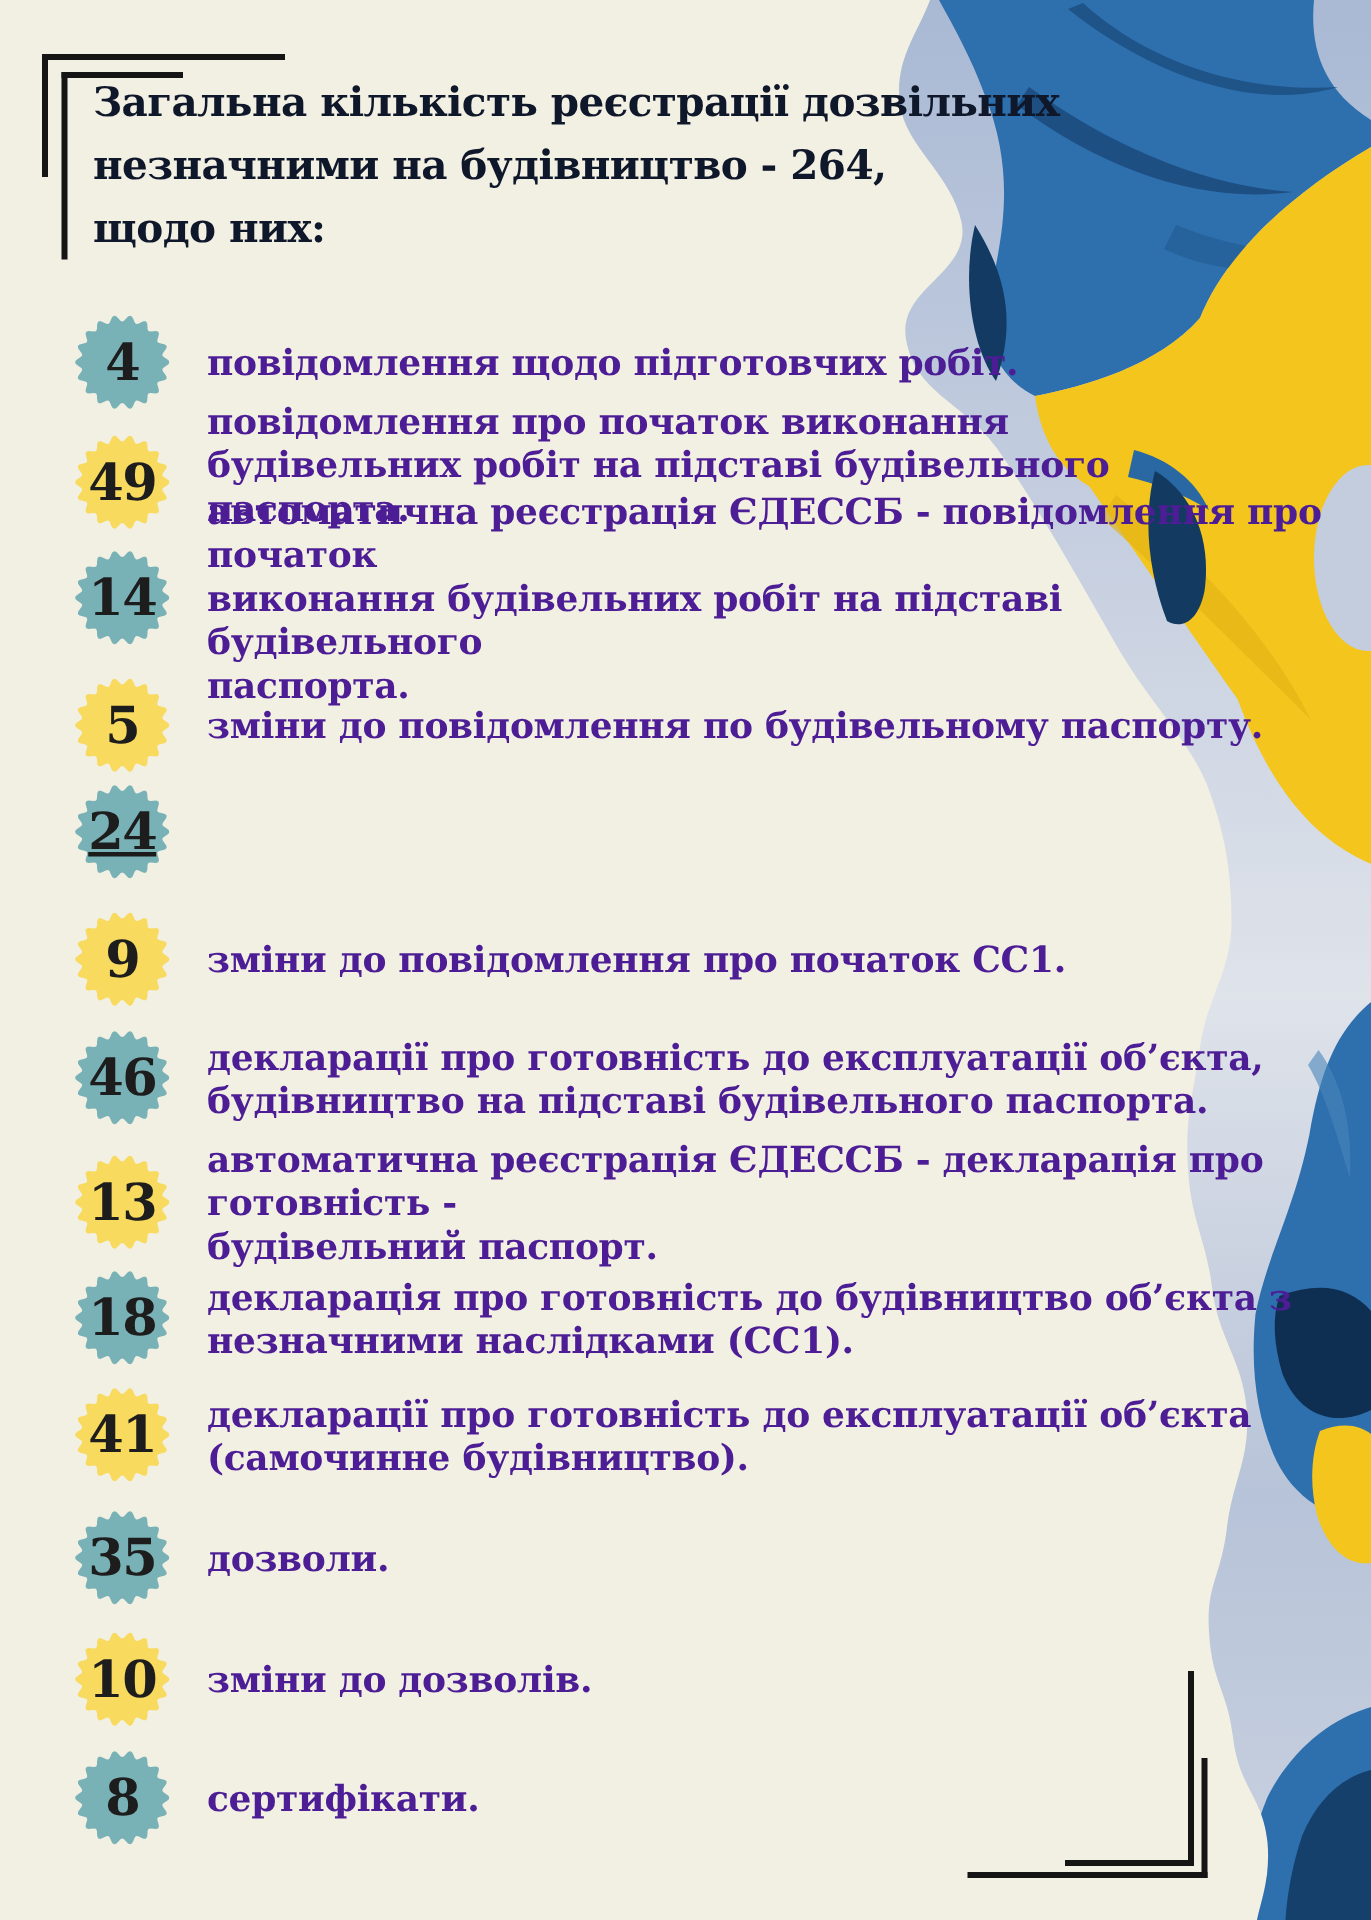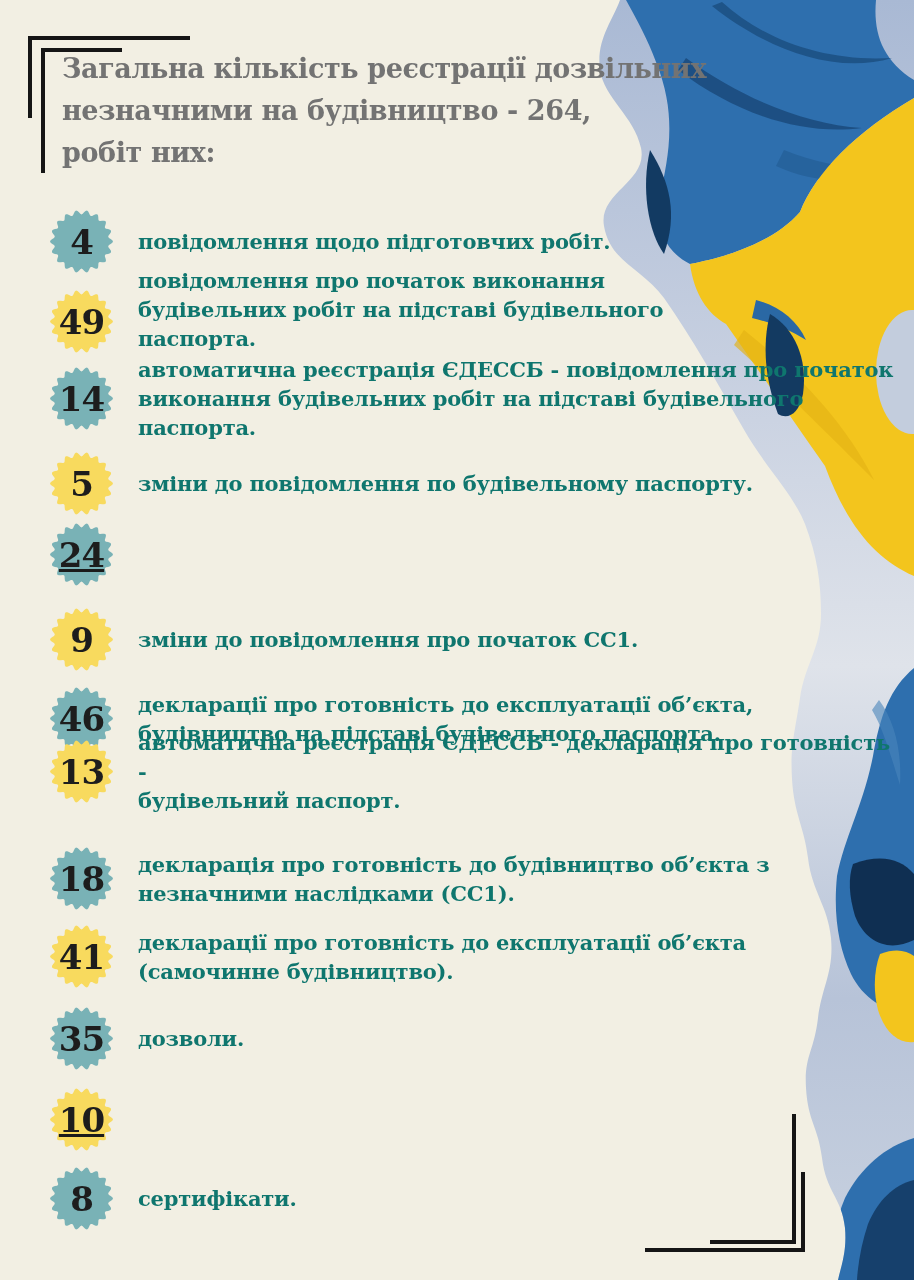--- a/index.html
+++ b/index.html
@@ -18,21 +18,21 @@
   .bracket { position:absolute; border:0 solid #151515; }
   .bracket.tl-outer { left:28px;  top:36px;   width:162px; height:82px;  border-top-width:4px;  border-left-width:4px; }
   .bracket.tl-inner { left:41px;  top:48px;   width:81px;  height:125px; border-top-width:4px;  border-left-width:4px; }
   .bracket.br-outer { left:710px; top:1114px; width:86px;  height:130px; border-bottom-width:4px; border-right-width:4px; }
   .bracket.br-inner { left:645px; top:1172px; width:160px; height:80px;  border-bottom-width:4px; border-right-width:4px; }
 
   
   .title {
     position:absolute; left:62px; top:48px; width:600px;
     font-weight:bold; font-size:27px; line-height:42px;
-    letter-spacing:-0.4px; color:#737373;
+    letter-spacing:-0.4px; color:#0f172a;
   }
   .title .line { display:block; white-space:nowrap; }
 
   
   .flag-art { position:absolute; top:0; right:0; width:320px; height:1280px; }
 
   
   .stat-row {
     position:absolute; left:50px;
     display:flex; align-items:center; gap:25px;
@@ -40,22 +40,22 @@
   }
   .badge {
     flex:0 0 63px; width:63px; height:63px;
     display:flex; align-items:center; justify-content:center;
     font-weight:bold; font-size:34px; color:#1d1d1d;
     letter-spacing:-1px;
   }
   .badge.teal   { background:#79b2b6; }
   .badge.yellow { background:#f8da5e; }
   .stat-text {
-    font-weight:bold; font-size:21px; line-height:29px;
-    white-space:pre-line; letter-spacing:-0.2px; color:#0f766e;
+    font-weight:bold; font-size:24px; line-height:29px;
+    white-space:pre-line; letter-spacing:-0.2px; color:#4c1d95;
     max-width:760px;
   }
 </style>
 </head>
 <body>
 
 <div class="page">
 
   <svg class="flag-art" viewBox="0 0 320 1280" width="320" height="1280" aria-hidden="true">
     <defs>
@@ -134,21 +134,21 @@
   </svg>
 
   <div class="bracket tl-outer"></div>
   <div class="bracket tl-inner"></div>
   <div class="bracket br-outer"></div>
   <div class="bracket br-inner"></div>
 
   <h1 class="title">
     <span class="line">Загальна кількість реєстрації дозвільних</span>
     <span class="line">незначними на будівництво - 264,</span>
-    <span class="line">робіт них:</span>
+    <span class="line">щодо них:</span>
   </h1>
 
   <div id="stat-list">
     <div class="stat-row" style="top: 210px;">
       <div class="badge teal" style="clip-path: polygon(100% 50%, 98.93% 52.14%, 96.32% 54.05%, 93.65% 55.75%, 92.35% 57.47%, 92.98% 59.53%, 94.92% 62.04%, 96.71% 64.73%, 96.98% 67.1%, 95.25% 68.74%, 92.14% 69.65%, 89.05% 70.33%, 87.24% 71.5%, 87.13% 73.65%, 88.09% 76.67%, 88.85% 79.81%, 88.3% 82.14%, 86.11% 83.09%, 82.88% 82.88%, 79.74% 82.46%, 77.64% 82.94%, 76.8% 84.93%, 76.67% 88.09%, 76.31% 91.3%, 75% 93.3%, 72.61% 93.44%, 69.65% 92.14%, 66.85% 90.67%, 64.71% 90.41%, 63.24% 91.99%, 62.04% 94.92%, 60.6% 97.81%, 58.68% 99.24%, 56.39% 98.56%, 54.05% 96.32%, 51.92% 93.98%, 50% 93%, 48.08% 93.98%, 45.95% 96.32%, 43.61% 98.56%, 41.32% 99.24%, 39.4% 97.81%, 37.96% 94.92%, 36.76% 91.99%, 35.29% 90.41%, 33.15% 90.67%, 30.35% 92.14%, 27.39% 93.44%, 25% 93.3%, 23.69% 91.3%, 23.33% 88.09%, 23.2% 84.93%, 22.36% 82.94%, 20.26% 82.46%, 17.12% 82.88%, 13.89% 83.09%, 11.7% 82.14%, 11.15% 79.81%, 11.91% 76.67%, 12.87% 73.65%, 12.76% 71.5%, 10.95% 70.33%, 7.86% 69.65%, 4.75% 68.74%, 3.02% 67.1%, 3.29% 64.73%, 5.08% 62.04%, 7.02% 59.53%, 7.65% 57.47%, 6.35% 55.75%, 3.68% 54.05%, 1.07% 52.14%, 0% 50%, 1.07% 47.86%, 3.68% 45.95%, 6.35% 44.25%, 7.65% 42.53%, 7.02% 40.47%, 5.08% 37.96%, 3.29% 35.27%, 3.02% 32.9%, 4.75% 31.26%, 7.86% 30.35%, 10.95% 29.67%, 12.76% 28.5%, 12.87% 26.35%, 11.91% 23.33%, 11.15% 20.19%, 11.7% 17.86%, 13.89% 16.91%, 17.12% 17.12%, 20.26% 17.54%, 22.36% 17.06%, 23.2% 15.07%, 23.33% 11.91%, 23.69% 8.7%, 25% 6.7%, 27.39% 6.56%, 30.35% 7.86%, 33.15% 9.33%, 35.29% 9.59%, 36.76% 8.01%, 37.96% 5.08%, 39.4% 2.19%, 41.32% 0.76%, 43.61% 1.44%, 45.95% 3.68%, 48.08% 6.02%, 50% 7%, 51.92% 6.02%, 54.05% 3.68%, 56.39% 1.44%, 58.68% 0.76%, 60.6% 2.19%, 62.04% 5.08%, 63.24% 8.01%, 64.71% 9.59%, 66.85% 9.33%, 69.65% 7.86%, 72.61% 6.56%, 75% 6.7%, 76.31% 8.7%, 76.67% 11.91%, 76.8% 15.07%, 77.64% 17.06%, 79.74% 17.54%, 82.88% 17.12%, 86.11% 16.91%, 88.3% 17.86%, 88.85% 20.19%, 88.09% 23.33%, 87.13% 26.35%, 87.24% 28.5%, 89.05% 29.67%, 92.14% 30.35%, 95.25% 31.26%, 96.98% 32.9%, 96.71% 35.27%, 94.92% 37.96%, 92.98% 40.47%, 92.35% 42.53%, 93.65% 44.25%, 96.32% 45.95%, 98.93% 47.86%);">
         <span>4</span>
       </div>
       <div class="stat-text">повідомлення щодо підготовчих робіт.</div>
     </div>
 
@@ -191,21 +191,21 @@
     </div>
 
     <div class="stat-row" style="top: 687px;">
       <div class="badge teal" style="clip-path: polygon(100% 50%, 98.93% 52.14%, 96.32% 54.05%, 93.65% 55.75%, 92.35% 57.47%, 92.98% 59.53%, 94.92% 62.04%, 96.71% 64.73%, 96.98% 67.1%, 95.25% 68.74%, 92.14% 69.65%, 89.05% 70.33%, 87.24% 71.5%, 87.13% 73.65%, 88.09% 76.67%, 88.85% 79.81%, 88.3% 82.14%, 86.11% 83.09%, 82.88% 82.88%, 79.74% 82.46%, 77.64% 82.94%, 76.8% 84.93%, 76.67% 88.09%, 76.31% 91.3%, 75% 93.3%, 72.61% 93.44%, 69.65% 92.14%, 66.85% 90.67%, 64.71% 90.41%, 63.24% 91.99%, 62.04% 94.92%, 60.6% 97.81%, 58.68% 99.24%, 56.39% 98.56%, 54.05% 96.32%, 51.92% 93.98%, 50% 93%, 48.08% 93.98%, 45.95% 96.32%, 43.61% 98.56%, 41.32% 99.24%, 39.4% 97.81%, 37.96% 94.92%, 36.76% 91.99%, 35.29% 90.41%, 33.15% 90.67%, 30.35% 92.14%, 27.39% 93.44%, 25% 93.3%, 23.69% 91.3%, 23.33% 88.09%, 23.2% 84.93%, 22.36% 82.94%, 20.26% 82.46%, 17.12% 82.88%, 13.89% 83.09%, 11.7% 82.14%, 11.15% 79.81%, 11.91% 76.67%, 12.87% 73.65%, 12.76% 71.5%, 10.95% 70.33%, 7.86% 69.65%, 4.75% 68.74%, 3.02% 67.1%, 3.29% 64.73%, 5.08% 62.04%, 7.02% 59.53%, 7.65% 57.47%, 6.35% 55.75%, 3.68% 54.05%, 1.07% 52.14%, 0% 50%, 1.07% 47.86%, 3.68% 45.95%, 6.35% 44.25%, 7.65% 42.53%, 7.02% 40.47%, 5.08% 37.96%, 3.29% 35.27%, 3.02% 32.9%, 4.75% 31.26%, 7.86% 30.35%, 10.95% 29.67%, 12.76% 28.5%, 12.87% 26.35%, 11.91% 23.33%, 11.15% 20.19%, 11.7% 17.86%, 13.89% 16.91%, 17.12% 17.12%, 20.26% 17.54%, 22.36% 17.06%, 23.2% 15.07%, 23.33% 11.91%, 23.69% 8.7%, 25% 6.7%, 27.39% 6.56%, 30.35% 7.86%, 33.15% 9.33%, 35.29% 9.59%, 36.76% 8.01%, 37.96% 5.08%, 39.4% 2.19%, 41.32% 0.76%, 43.61% 1.44%, 45.95% 3.68%, 48.08% 6.02%, 50% 7%, 51.92% 6.02%, 54.05% 3.68%, 56.39% 1.44%, 58.68% 0.76%, 60.6% 2.19%, 62.04% 5.08%, 63.24% 8.01%, 64.71% 9.59%, 66.85% 9.33%, 69.65% 7.86%, 72.61% 6.56%, 75% 6.7%, 76.31% 8.7%, 76.67% 11.91%, 76.8% 15.07%, 77.64% 17.06%, 79.74% 17.54%, 82.88% 17.12%, 86.11% 16.91%, 88.3% 17.86%, 88.85% 20.19%, 88.09% 23.33%, 87.13% 26.35%, 87.24% 28.5%, 89.05% 29.67%, 92.14% 30.35%, 95.25% 31.26%, 96.98% 32.9%, 96.71% 35.27%, 94.92% 37.96%, 92.98% 40.47%, 92.35% 42.53%, 93.65% 44.25%, 96.32% 45.95%, 98.93% 47.86%);">
         <span>46</span>
       </div>
       <div class="stat-text">декларації про готовність до експлуатації об’єкта,
 будівництво на підставі будівельного паспорта.</div>
     </div>
 
-    <div class="stat-row" style="top: 740px; align-items: center;">
+    <div class="stat-row" style="top: 770px; align-items: center;">
       <div class="badge yellow" style="clip-path: polygon(100% 50%, 98.93% 52.14%, 96.32% 54.05%, 93.65% 55.75%, 92.35% 57.47%, 92.98% 59.53%, 94.92% 62.04%, 96.71% 64.73%, 96.98% 67.1%, 95.25% 68.74%, 92.14% 69.65%, 89.05% 70.33%, 87.24% 71.5%, 87.13% 73.65%, 88.09% 76.67%, 88.85% 79.81%, 88.3% 82.14%, 86.11% 83.09%, 82.88% 82.88%, 79.74% 82.46%, 77.64% 82.94%, 76.8% 84.93%, 76.67% 88.09%, 76.31% 91.3%, 75% 93.3%, 72.61% 93.44%, 69.65% 92.14%, 66.85% 90.67%, 64.71% 90.41%, 63.24% 91.99%, 62.04% 94.92%, 60.6% 97.81%, 58.68% 99.24%, 56.39% 98.56%, 54.05% 96.32%, 51.92% 93.98%, 50% 93%, 48.08% 93.98%, 45.95% 96.32%, 43.61% 98.56%, 41.32% 99.24%, 39.4% 97.81%, 37.96% 94.92%, 36.76% 91.99%, 35.29% 90.41%, 33.15% 90.67%, 30.35% 92.14%, 27.39% 93.44%, 25% 93.3%, 23.69% 91.3%, 23.33% 88.09%, 23.2% 84.93%, 22.36% 82.94%, 20.26% 82.46%, 17.12% 82.88%, 13.89% 83.09%, 11.7% 82.14%, 11.15% 79.81%, 11.91% 76.67%, 12.87% 73.65%, 12.76% 71.5%, 10.95% 70.33%, 7.86% 69.65%, 4.75% 68.74%, 3.02% 67.1%, 3.29% 64.73%, 5.08% 62.04%, 7.02% 59.53%, 7.65% 57.47%, 6.35% 55.75%, 3.68% 54.05%, 1.07% 52.14%, 0% 50%, 1.07% 47.86%, 3.68% 45.95%, 6.35% 44.25%, 7.65% 42.53%, 7.02% 40.47%, 5.08% 37.96%, 3.29% 35.27%, 3.02% 32.9%, 4.75% 31.26%, 7.86% 30.35%, 10.95% 29.67%, 12.76% 28.5%, 12.87% 26.35%, 11.91% 23.33%, 11.15% 20.19%, 11.7% 17.86%, 13.89% 16.91%, 17.12% 17.12%, 20.26% 17.54%, 22.36% 17.06%, 23.2% 15.07%, 23.33% 11.91%, 23.69% 8.7%, 25% 6.7%, 27.39% 6.56%, 30.35% 7.86%, 33.15% 9.33%, 35.29% 9.59%, 36.76% 8.01%, 37.96% 5.08%, 39.4% 2.19%, 41.32% 0.76%, 43.61% 1.44%, 45.95% 3.68%, 48.08% 6.02%, 50% 7%, 51.92% 6.02%, 54.05% 3.68%, 56.39% 1.44%, 58.68% 0.76%, 60.6% 2.19%, 62.04% 5.08%, 63.24% 8.01%, 64.71% 9.59%, 66.85% 9.33%, 69.65% 7.86%, 72.61% 6.56%, 75% 6.7%, 76.31% 8.7%, 76.67% 11.91%, 76.8% 15.07%, 77.64% 17.06%, 79.74% 17.54%, 82.88% 17.12%, 86.11% 16.91%, 88.3% 17.86%, 88.85% 20.19%, 88.09% 23.33%, 87.13% 26.35%, 87.24% 28.5%, 89.05% 29.67%, 92.14% 30.35%, 95.25% 31.26%, 96.98% 32.9%, 96.71% 35.27%, 94.92% 37.96%, 92.98% 40.47%, 92.35% 42.53%, 93.65% 44.25%, 96.32% 45.95%, 98.93% 47.86%);">
         <span>13</span>
       </div>
       <div class="stat-text">автоматична реєстрація ЄДЕССБ - декларація про готовність -
 будівельний паспорт.</div>
     </div>
 
     <div class="stat-row" style="top: 847px;">
       <div class="badge teal" style="clip-path: polygon(100% 50%, 98.93% 52.14%, 96.32% 54.05%, 93.65% 55.75%, 92.35% 57.47%, 92.98% 59.53%, 94.92% 62.04%, 96.71% 64.73%, 96.98% 67.1%, 95.25% 68.74%, 92.14% 69.65%, 89.05% 70.33%, 87.24% 71.5%, 87.13% 73.65%, 88.09% 76.67%, 88.85% 79.81%, 88.3% 82.14%, 86.11% 83.09%, 82.88% 82.88%, 79.74% 82.46%, 77.64% 82.94%, 76.8% 84.93%, 76.67% 88.09%, 76.31% 91.3%, 75% 93.3%, 72.61% 93.44%, 69.65% 92.14%, 66.85% 90.67%, 64.71% 90.41%, 63.24% 91.99%, 62.04% 94.92%, 60.6% 97.81%, 58.68% 99.24%, 56.39% 98.56%, 54.05% 96.32%, 51.92% 93.98%, 50% 93%, 48.08% 93.98%, 45.95% 96.32%, 43.61% 98.56%, 41.32% 99.24%, 39.4% 97.81%, 37.96% 94.92%, 36.76% 91.99%, 35.29% 90.41%, 33.15% 90.67%, 30.35% 92.14%, 27.39% 93.44%, 25% 93.3%, 23.69% 91.3%, 23.33% 88.09%, 23.2% 84.93%, 22.36% 82.94%, 20.26% 82.46%, 17.12% 82.88%, 13.89% 83.09%, 11.7% 82.14%, 11.15% 79.81%, 11.91% 76.67%, 12.87% 73.65%, 12.76% 71.5%, 10.95% 70.33%, 7.86% 69.65%, 4.75% 68.74%, 3.02% 67.1%, 3.29% 64.73%, 5.08% 62.04%, 7.02% 59.53%, 7.65% 57.47%, 6.35% 55.75%, 3.68% 54.05%, 1.07% 52.14%, 0% 50%, 1.07% 47.86%, 3.68% 45.95%, 6.35% 44.25%, 7.65% 42.53%, 7.02% 40.47%, 5.08% 37.96%, 3.29% 35.27%, 3.02% 32.9%, 4.75% 31.26%, 7.86% 30.35%, 10.95% 29.67%, 12.76% 28.5%, 12.87% 26.35%, 11.91% 23.33%, 11.15% 20.19%, 11.7% 17.86%, 13.89% 16.91%, 17.12% 17.12%, 20.26% 17.54%, 22.36% 17.06%, 23.2% 15.07%, 23.33% 11.91%, 23.69% 8.7%, 25% 6.7%, 27.39% 6.56%, 30.35% 7.86%, 33.15% 9.33%, 35.29% 9.59%, 36.76% 8.01%, 37.96% 5.08%, 39.4% 2.19%, 41.32% 0.76%, 43.61% 1.44%, 45.95% 3.68%, 48.08% 6.02%, 50% 7%, 51.92% 6.02%, 54.05% 3.68%, 56.39% 1.44%, 58.68% 0.76%, 60.6% 2.19%, 62.04% 5.08%, 63.24% 8.01%, 64.71% 9.59%, 66.85% 9.33%, 69.65% 7.86%, 72.61% 6.56%, 75% 6.7%, 76.31% 8.7%, 76.67% 11.91%, 76.8% 15.07%, 77.64% 17.06%, 79.74% 17.54%, 82.88% 17.12%, 86.11% 16.91%, 88.3% 17.86%, 88.85% 20.19%, 88.09% 23.33%, 87.13% 26.35%, 87.24% 28.5%, 89.05% 29.67%, 92.14% 30.35%, 95.25% 31.26%, 96.98% 32.9%, 96.71% 35.27%, 94.92% 37.96%, 92.98% 40.47%, 92.35% 42.53%, 93.65% 44.25%, 96.32% 45.95%, 98.93% 47.86%);">
         <span>18</span>
@@ -222,24 +222,25 @@
 (самочинне будівництво).</div>
     </div>
 
     <div class="stat-row" style="top: 1007px;">
       <div class="badge teal" style="clip-path: polygon(100% 50%, 98.93% 52.14%, 96.32% 54.05%, 93.65% 55.75%, 92.35% 57.47%, 92.98% 59.53%, 94.92% 62.04%, 96.71% 64.73%, 96.98% 67.1%, 95.25% 68.74%, 92.14% 69.65%, 89.05% 70.33%, 87.24% 71.5%, 87.13% 73.65%, 88.09% 76.67%, 88.85% 79.81%, 88.3% 82.14%, 86.11% 83.09%, 82.88% 82.88%, 79.74% 82.46%, 77.64% 82.94%, 76.8% 84.93%, 76.67% 88.09%, 76.31% 91.3%, 75% 93.3%, 72.61% 93.44%, 69.65% 92.14%, 66.85% 90.67%, 64.71% 90.41%, 63.24% 91.99%, 62.04% 94.92%, 60.6% 97.81%, 58.68% 99.24%, 56.39% 98.56%, 54.05% 96.32%, 51.92% 93.98%, 50% 93%, 48.08% 93.98%, 45.95% 96.32%, 43.61% 98.56%, 41.32% 99.24%, 39.4% 97.81%, 37.96% 94.92%, 36.76% 91.99%, 35.29% 90.41%, 33.15% 90.67%, 30.35% 92.14%, 27.39% 93.44%, 25% 93.3%, 23.69% 91.3%, 23.33% 88.09%, 23.2% 84.93%, 22.36% 82.94%, 20.26% 82.46%, 17.12% 82.88%, 13.89% 83.09%, 11.7% 82.14%, 11.15% 79.81%, 11.91% 76.67%, 12.87% 73.65%, 12.76% 71.5%, 10.95% 70.33%, 7.86% 69.65%, 4.75% 68.74%, 3.02% 67.1%, 3.29% 64.73%, 5.08% 62.04%, 7.02% 59.53%, 7.65% 57.47%, 6.35% 55.75%, 3.68% 54.05%, 1.07% 52.14%, 0% 50%, 1.07% 47.86%, 3.68% 45.95%, 6.35% 44.25%, 7.65% 42.53%, 7.02% 40.47%, 5.08% 37.96%, 3.29% 35.27%, 3.02% 32.9%, 4.75% 31.26%, 7.86% 30.35%, 10.95% 29.67%, 12.76% 28.5%, 12.87% 26.35%, 11.91% 23.33%, 11.15% 20.19%, 11.7% 17.86%, 13.89% 16.91%, 17.12% 17.12%, 20.26% 17.54%, 22.36% 17.06%, 23.2% 15.07%, 23.33% 11.91%, 23.69% 8.7%, 25% 6.7%, 27.39% 6.56%, 30.35% 7.86%, 33.15% 9.33%, 35.29% 9.59%, 36.76% 8.01%, 37.96% 5.08%, 39.4% 2.19%, 41.32% 0.76%, 43.61% 1.44%, 45.95% 3.68%, 48.08% 6.02%, 50% 7%, 51.92% 6.02%, 54.05% 3.68%, 56.39% 1.44%, 58.68% 0.76%, 60.6% 2.19%, 62.04% 5.08%, 63.24% 8.01%, 64.71% 9.59%, 66.85% 9.33%, 69.65% 7.86%, 72.61% 6.56%, 75% 6.7%, 76.31% 8.7%, 76.67% 11.91%, 76.8% 15.07%, 77.64% 17.06%, 79.74% 17.54%, 82.88% 17.12%, 86.11% 16.91%, 88.3% 17.86%, 88.85% 20.19%, 88.09% 23.33%, 87.13% 26.35%, 87.24% 28.5%, 89.05% 29.67%, 92.14% 30.35%, 95.25% 31.26%, 96.98% 32.9%, 96.71% 35.27%, 94.92% 37.96%, 92.98% 40.47%, 92.35% 42.53%, 93.65% 44.25%, 96.32% 45.95%, 98.93% 47.86%);">
         <span>35</span>
       </div>
       <div class="stat-text">дозволи.</div>
     </div>
 
-    <div class="stat-row" style="top: 1088px; text-decoration: underline;">
+    <div class="stat-row" style="top: 1088px;">
       <div class="badge yellow" style="clip-path: polygon(100% 50%, 98.93% 52.14%, 96.32% 54.05%, 93.65% 55.75%, 92.35% 57.47%, 92.98% 59.53%, 94.92% 62.04%, 96.71% 64.73%, 96.98% 67.1%, 95.25% 68.74%, 92.14% 69.65%, 89.05% 70.33%, 87.24% 71.5%, 87.13% 73.65%, 88.09% 76.67%, 88.85% 79.81%, 88.3% 82.14%, 86.11% 83.09%, 82.88% 82.88%, 79.74% 82.46%, 77.64% 82.94%, 76.8% 84.93%, 76.67% 88.09%, 76.31% 91.3%, 75% 93.3%, 72.61% 93.44%, 69.65% 92.14%, 66.85% 90.67%, 64.71% 90.41%, 63.24% 91.99%, 62.04% 94.92%, 60.6% 97.81%, 58.68% 99.24%, 56.39% 98.56%, 54.05% 96.32%, 51.92% 93.98%, 50% 93%, 48.08% 93.98%, 45.95% 96.32%, 43.61% 98.56%, 41.32% 99.24%, 39.4% 97.81%, 37.96% 94.92%, 36.76% 91.99%, 35.29% 90.41%, 33.15% 90.67%, 30.35% 92.14%, 27.39% 93.44%, 25% 93.3%, 23.69% 91.3%, 23.33% 88.09%, 23.2% 84.93%, 22.36% 82.94%, 20.26% 82.46%, 17.12% 82.88%, 13.89% 83.09%, 11.7% 82.14%, 11.15% 79.81%, 11.91% 76.67%, 12.87% 73.65%, 12.76% 71.5%, 10.95% 70.33%, 7.86% 69.65%, 4.75% 68.74%, 3.02% 67.1%, 3.29% 64.73%, 5.08% 62.04%, 7.02% 59.53%, 7.65% 57.47%, 6.35% 55.75%, 3.68% 54.05%, 1.07% 52.14%, 0% 50%, 1.07% 47.86%, 3.68% 45.95%, 6.35% 44.25%, 7.65% 42.53%, 7.02% 40.47%, 5.08% 37.96%, 3.29% 35.27%, 3.02% 32.9%, 4.75% 31.26%, 7.86% 30.35%, 10.95% 29.67%, 12.76% 28.5%, 12.87% 26.35%, 11.91% 23.33%, 11.15% 20.19%, 11.7% 17.86%, 13.89% 16.91%, 17.12% 17.12%, 20.26% 17.54%, 22.36% 17.06%, 23.2% 15.07%, 23.33% 11.91%, 23.69% 8.7%, 25% 6.7%, 27.39% 6.56%, 30.35% 7.86%, 33.15% 9.33%, 35.29% 9.59%, 36.76% 8.01%, 37.96% 5.08%, 39.4% 2.19%, 41.32% 0.76%, 43.61% 1.44%, 45.95% 3.68%, 48.08% 6.02%, 50% 7%, 51.92% 6.02%, 54.05% 3.68%, 56.39% 1.44%, 58.68% 0.76%, 60.6% 2.19%, 62.04% 5.08%, 63.24% 8.01%, 64.71% 9.59%, 66.85% 9.33%, 69.65% 7.86%, 72.61% 6.56%, 75% 6.7%, 76.31% 8.7%, 76.67% 11.91%, 76.8% 15.07%, 77.64% 17.06%, 79.74% 17.54%, 82.88% 17.12%, 86.11% 16.91%, 88.3% 17.86%, 88.85% 20.19%, 88.09% 23.33%, 87.13% 26.35%, 87.24% 28.5%, 89.05% 29.67%, 92.14% 30.35%, 95.25% 31.26%, 96.98% 32.9%, 96.71% 35.27%, 94.92% 37.96%, 92.98% 40.47%, 92.35% 42.53%, 93.65% 44.25%, 96.32% 45.95%, 98.93% 47.86%);">
         <span>10</span>
       </div>
+      <div class="stat-text">зміни до дозволів.</div>
     </div>
 
     <div class="stat-row" style="top: 1167px;">
       <div class="badge teal" style="clip-path: polygon(100% 50%, 98.93% 52.14%, 96.32% 54.05%, 93.65% 55.75%, 92.35% 57.47%, 92.98% 59.53%, 94.92% 62.04%, 96.71% 64.73%, 96.98% 67.1%, 95.25% 68.74%, 92.14% 69.65%, 89.05% 70.33%, 87.24% 71.5%, 87.13% 73.65%, 88.09% 76.67%, 88.85% 79.81%, 88.3% 82.14%, 86.11% 83.09%, 82.88% 82.88%, 79.74% 82.46%, 77.64% 82.94%, 76.8% 84.93%, 76.67% 88.09%, 76.31% 91.3%, 75% 93.3%, 72.61% 93.44%, 69.65% 92.14%, 66.85% 90.67%, 64.71% 90.41%, 63.24% 91.99%, 62.04% 94.92%, 60.6% 97.81%, 58.68% 99.24%, 56.39% 98.56%, 54.05% 96.32%, 51.92% 93.98%, 50% 93%, 48.08% 93.98%, 45.95% 96.32%, 43.61% 98.56%, 41.32% 99.24%, 39.4% 97.81%, 37.96% 94.92%, 36.76% 91.99%, 35.29% 90.41%, 33.15% 90.67%, 30.35% 92.14%, 27.39% 93.44%, 25% 93.3%, 23.69% 91.3%, 23.33% 88.09%, 23.2% 84.93%, 22.36% 82.94%, 20.26% 82.46%, 17.12% 82.88%, 13.89% 83.09%, 11.7% 82.14%, 11.15% 79.81%, 11.91% 76.67%, 12.87% 73.65%, 12.76% 71.5%, 10.95% 70.33%, 7.86% 69.65%, 4.75% 68.74%, 3.02% 67.1%, 3.29% 64.73%, 5.08% 62.04%, 7.02% 59.53%, 7.65% 57.47%, 6.35% 55.75%, 3.68% 54.05%, 1.07% 52.14%, 0% 50%, 1.07% 47.86%, 3.68% 45.95%, 6.35% 44.25%, 7.65% 42.53%, 7.02% 40.47%, 5.08% 37.96%, 3.29% 35.27%, 3.02% 32.9%, 4.75% 31.26%, 7.86% 30.35%, 10.95% 29.67%, 12.76% 28.5%, 12.87% 26.35%, 11.91% 23.33%, 11.15% 20.19%, 11.7% 17.86%, 13.89% 16.91%, 17.12% 17.12%, 20.26% 17.54%, 22.36% 17.06%, 23.2% 15.07%, 23.33% 11.91%, 23.69% 8.7%, 25% 6.7%, 27.39% 6.56%, 30.35% 7.86%, 33.15% 9.33%, 35.29% 9.59%, 36.76% 8.01%, 37.96% 5.08%, 39.4% 2.19%, 41.32% 0.76%, 43.61% 1.44%, 45.95% 3.68%, 48.08% 6.02%, 50% 7%, 51.92% 6.02%, 54.05% 3.68%, 56.39% 1.44%, 58.68% 0.76%, 60.6% 2.19%, 62.04% 5.08%, 63.24% 8.01%, 64.71% 9.59%, 66.85% 9.33%, 69.65% 7.86%, 72.61% 6.56%, 75% 6.7%, 76.31% 8.7%, 76.67% 11.91%, 76.8% 15.07%, 77.64% 17.06%, 79.74% 17.54%, 82.88% 17.12%, 86.11% 16.91%, 88.3% 17.86%, 88.85% 20.19%, 88.09% 23.33%, 87.13% 26.35%, 87.24% 28.5%, 89.05% 29.67%, 92.14% 30.35%, 95.25% 31.26%, 96.98% 32.9%, 96.71% 35.27%, 94.92% 37.96%, 92.98% 40.47%, 92.35% 42.53%, 93.65% 44.25%, 96.32% 45.95%, 98.93% 47.86%);">
         <span>8</span>
       </div>
       <div class="stat-text">сертифікати.</div>
     </div>
   </div>
 

